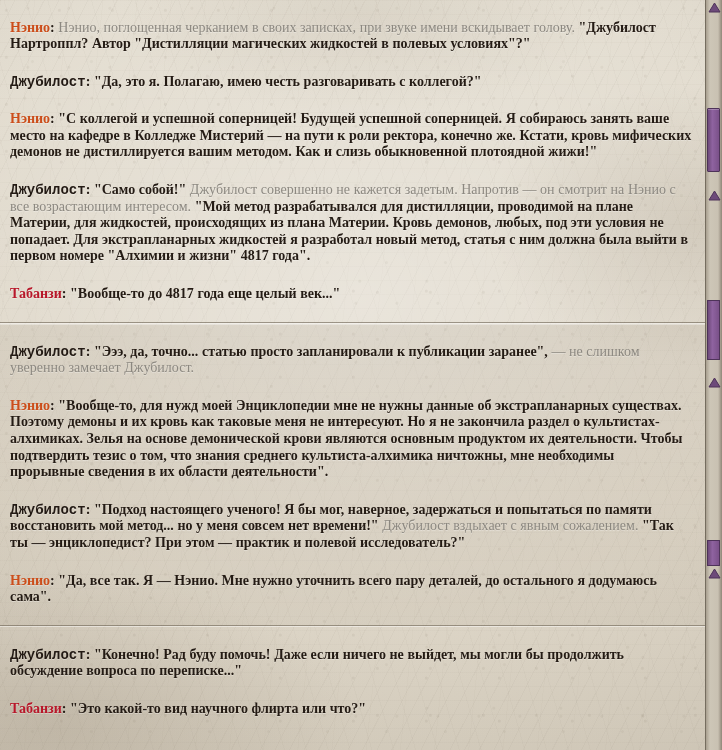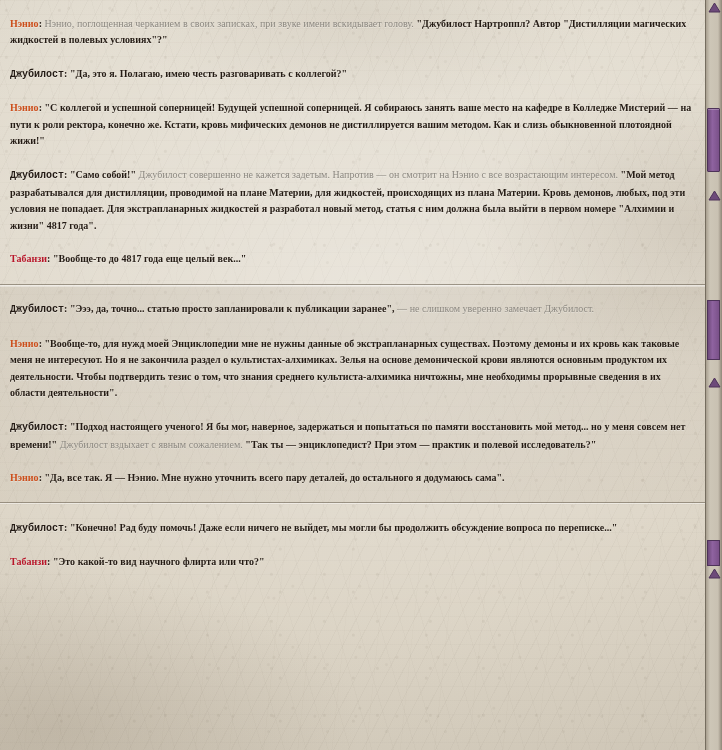--- a/index.html
+++ b/index.html
@@ -51,21 +51,21 @@
   .block.shaded{
     background:linear-gradient(180deg, rgba(160,148,128,0.16), rgba(160,148,128,0.10));
     box-shadow: inset 0 1px 0 rgba(255,255,255,0.35);
   }
   .divider{
     height:0;border-top:1px solid rgba(96,86,70,0.55);
     border-bottom:1px solid rgba(255,255,255,0.45);
     margin:0;
   }
   .entry{
-    font-size:10px;
+    font-size:14px;
     line-height:16.6px;
     color:#2a211b;
     padding:3.5px 0 3.5px 0;
     text-shadow:0 1px 0 rgba(255,255,255,0.30);
     word-spacing:0.1px;
   }
   .speaker{font-weight:bold;}
   .sp-nenio{color:#cc4e1b;}
   .sp-tabanzi{color:#b8172a;}
   .sp-jubilost{color:#231a14;font-family:Liberation Mono, monospace;}

